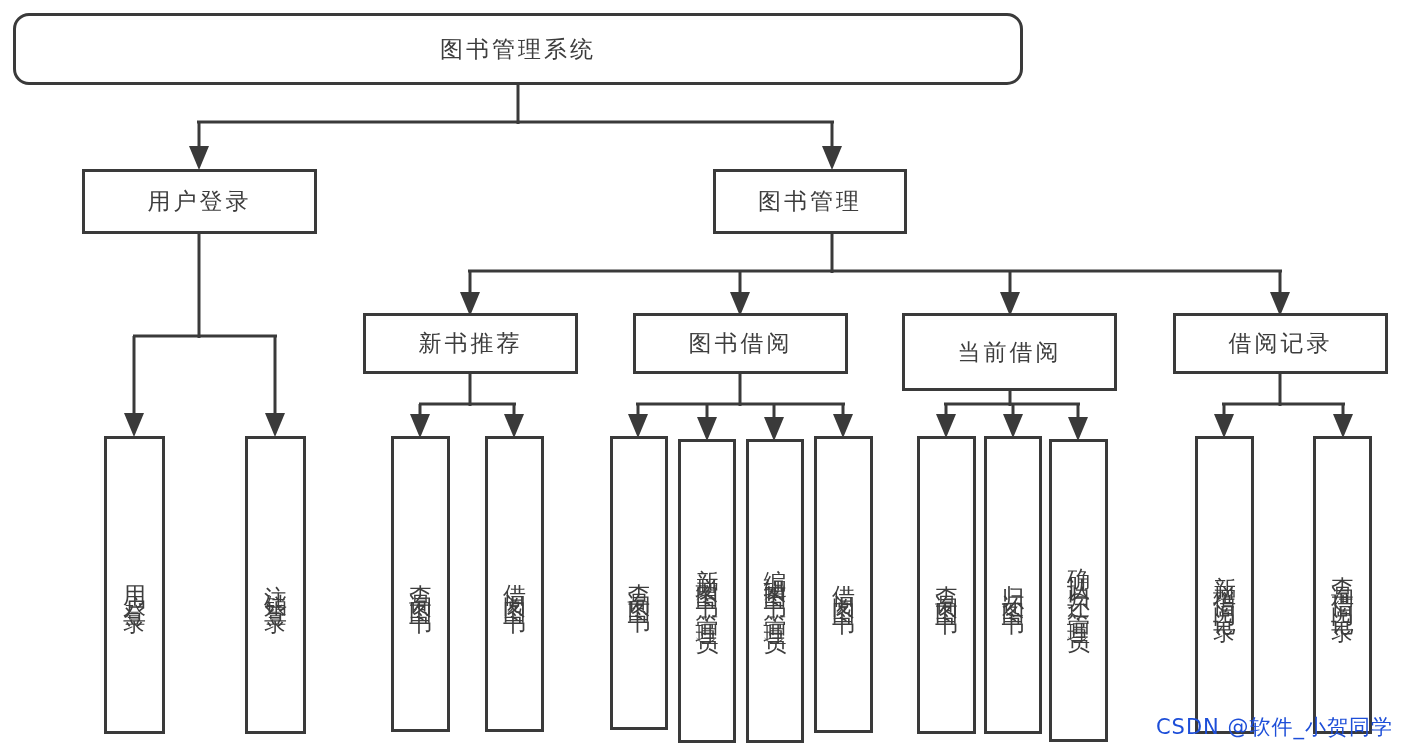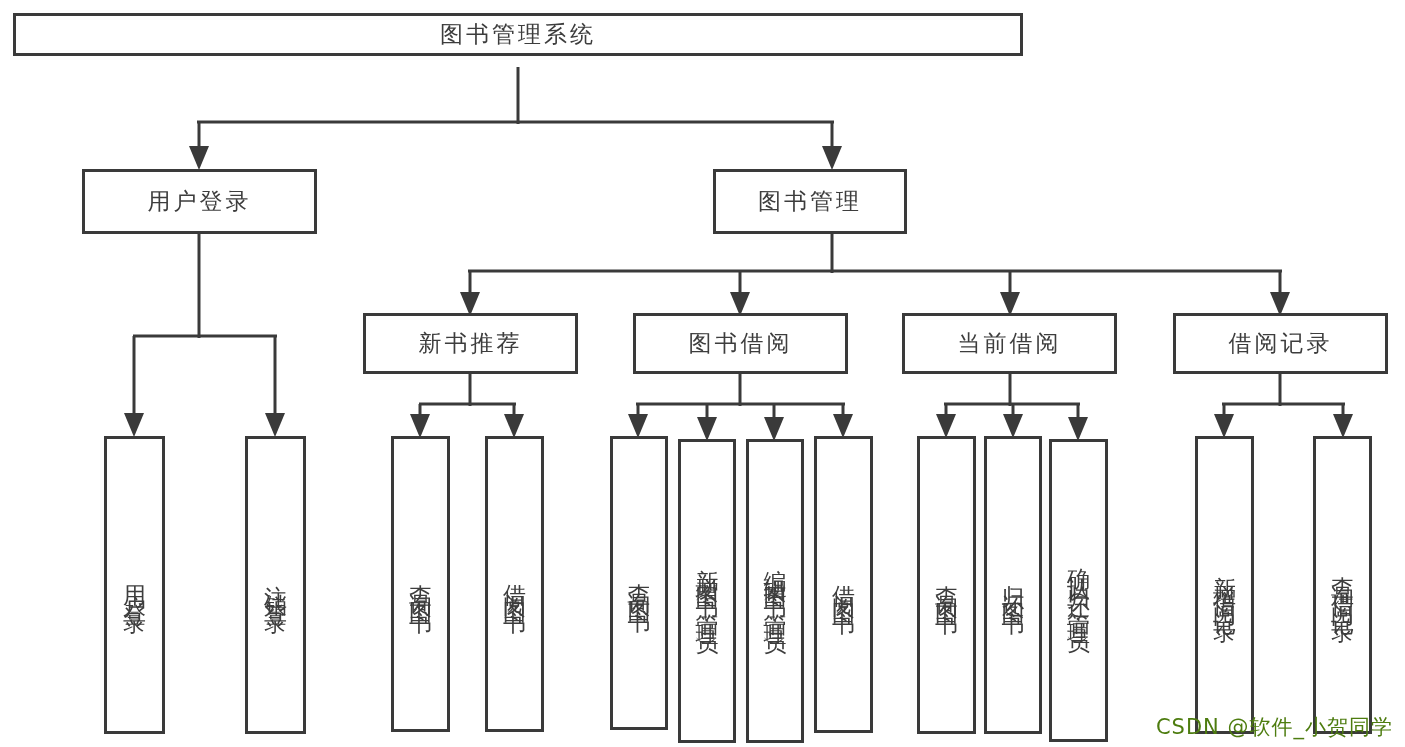--- a/index.html
+++ b/index.html
@@ -36,21 +36,21 @@
     writing-mode: vertical-rl;
     font-size: 23px;
     letter-spacing: 9px;
     line-height: 1;
   }
   .watermark {
     position: absolute;
     right: 12px;
     bottom: 6px;
     font-size: 21px;
-    color: #4d7c0f;
+    color: #1d4ed8;
     letter-spacing: 1px;
     white-space: nowrap;
   }
 </style>
 </head>
 <body>
 
 <div class="canvas">
 
   <svg id="connectors" viewBox="0 0 1405 747" xmlns="http://www.w3.org/2000/svg">
@@ -101,28 +101,28 @@
       <line x1="1013" y1="404" x2="1013" y2="422" stroke="#3a3a3a" stroke-width="3"></line>
       <polygon points="1003,414 1023,414 1013,438" fill="#3a3a3a"></polygon>
       <line x1="1078" y1="404" x2="1078" y2="425" stroke="#3a3a3a" stroke-width="3"></line>
       <polygon points="1068,417 1088,417 1078,441" fill="#3a3a3a"></polygon>
       <line x1="1224" y1="404" x2="1224" y2="422" stroke="#3a3a3a" stroke-width="3"></line>
       <polygon points="1214,414 1234,414 1224,438" fill="#3a3a3a"></polygon>
       <line x1="1343" y1="404" x2="1343" y2="422" stroke="#3a3a3a" stroke-width="3"></line>
       <polygon points="1333,414 1353,414 1343,438" fill="#3a3a3a"></polygon>
     </svg>
 
-  <div class="box h" style="left:13px; top:13px; width:1010px; height:43px;">图书管理系统</div>
+  <div class="box h" style="left:13px; top:13px; width:1010px; height:72px;border-radius:16px;">图书管理系统</div>
 
   <div class="box h" style="left:82px; top:169px; width:235px; height:65px;">用户登录</div>
   <div class="box h" style="left:713px; top:169px; width:194px; height:65px;">图书管理</div>
 
   <div class="box h" style="left:633px; top:313px; width:215px; height:61px;">图书借阅</div>
   <div class="box h" style="left:363px; top:313px; width:215px; height:61px;">新书推荐</div>
-  <div class="box h" style="left:902px; top:313px; width:215px; height:61px;">当前借阅</div>
+  <div class="box h" style="left:902px; top:313px; width:215px; height:78px;">当前借阅</div>
   <div class="box h" style="left:1173px; top:313px; width:215px; height:61px;">借阅记录</div>
 
   <div class="box v" style="left:104px; top:436px; width:61px; height:298px;">用户登录</div>
   <div class="box v" style="left:245px; top:436px; width:61px; height:298px;">注销登录</div>
 
   <div class="box v" style="left:391px; top:436px; width:59px; height:296px;">查询图书</div>
   <div class="box v" style="left:485px; top:436px; width:59px; height:296px;">借阅图书</div>
 
   <div class="box v" style="left:610px; top:436px; width:58px; height:294px;">查询图书</div>
   <div class="box v" style="left:678px; top:439px; width:58px; height:304px;">新增图书（管理员）</div>

